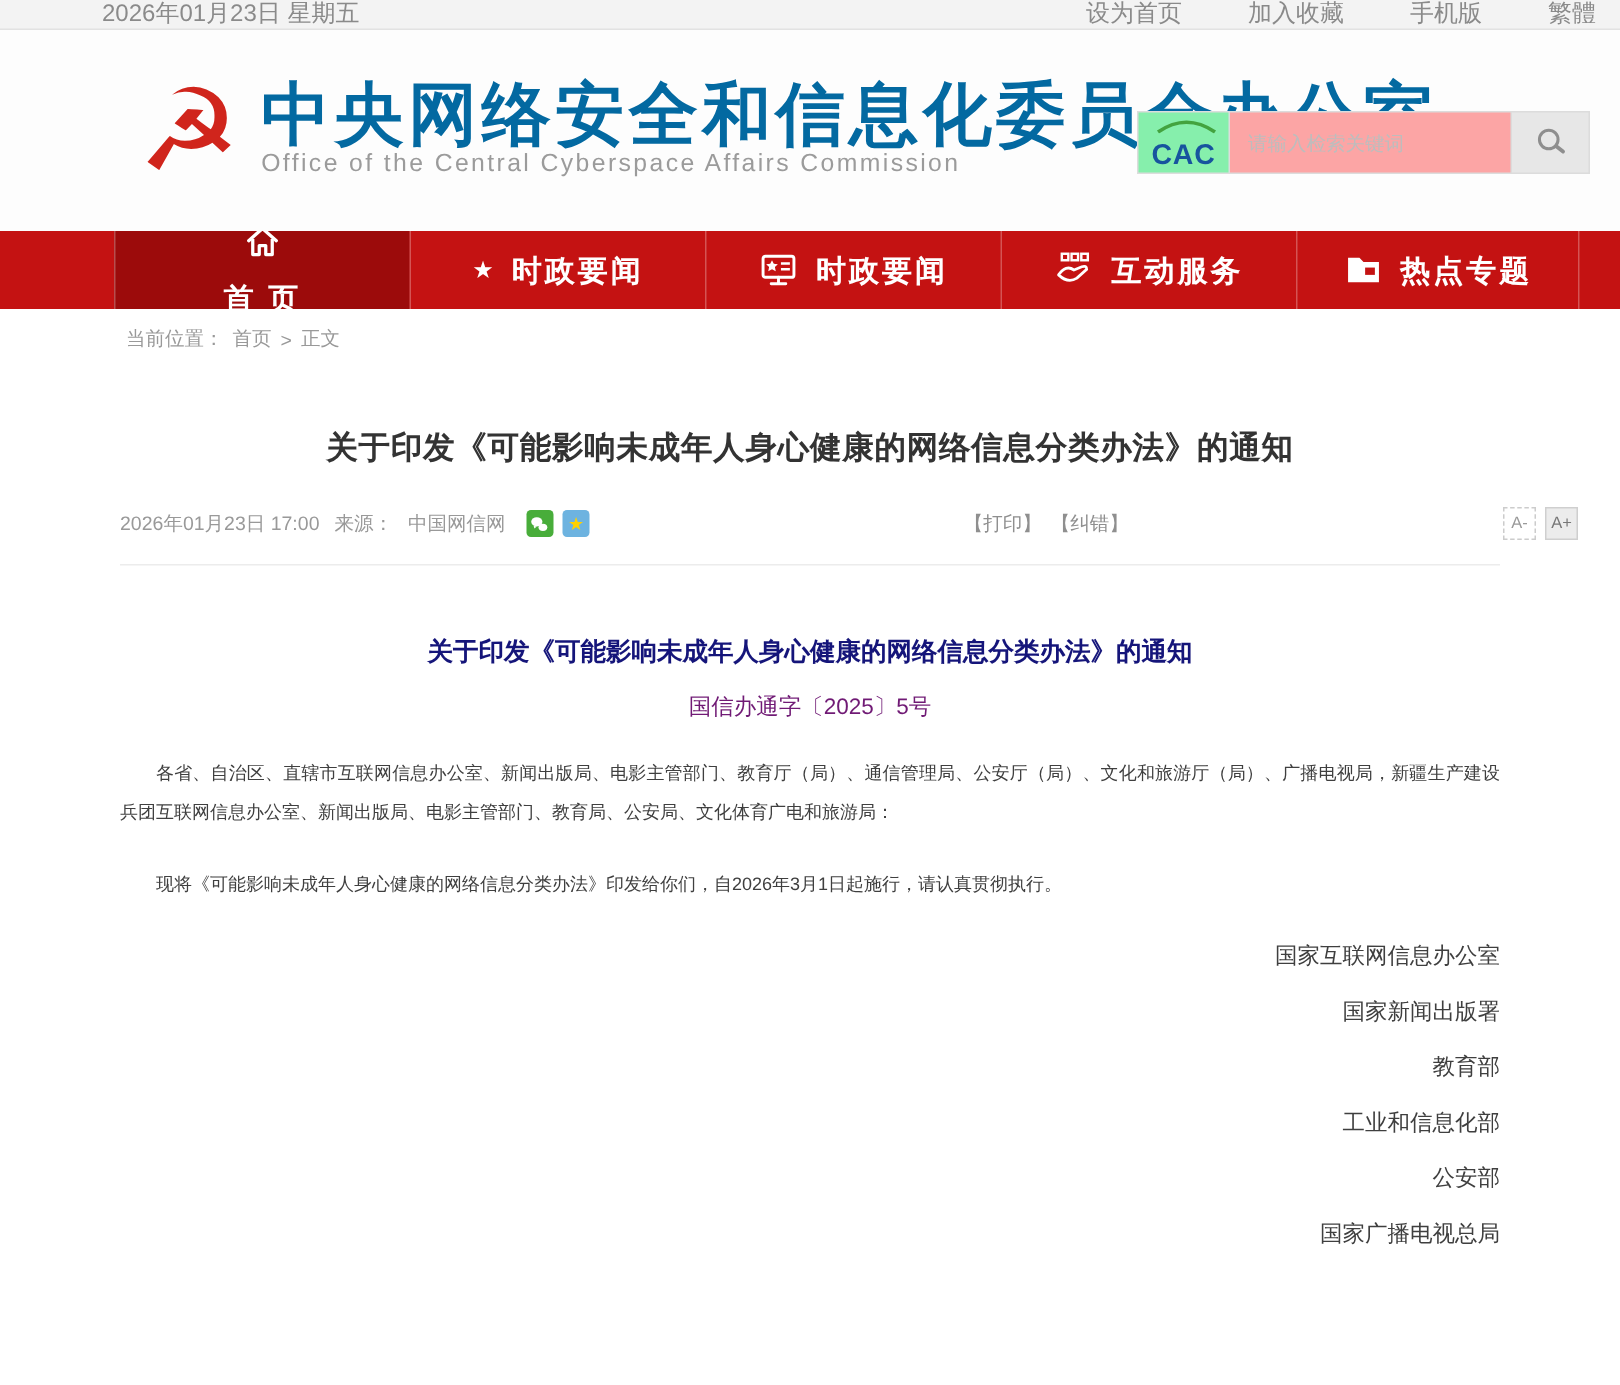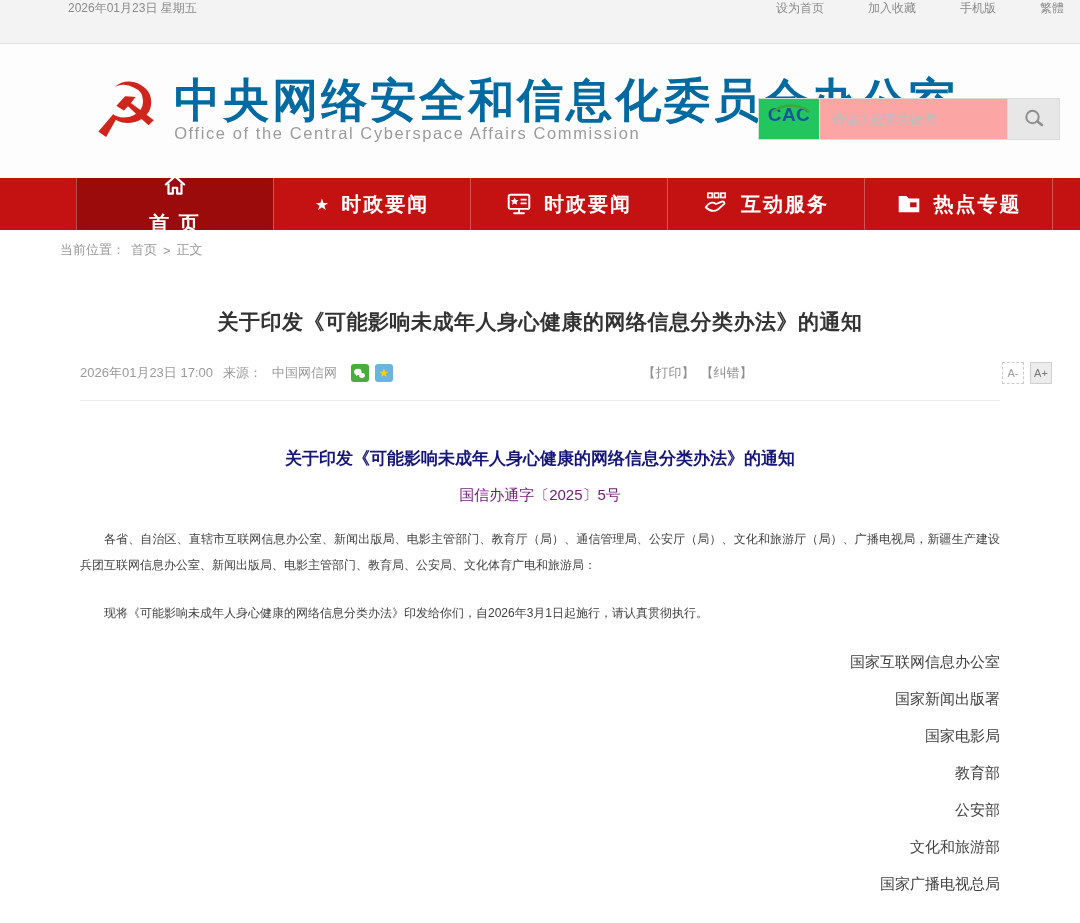--- a/index.html
+++ b/index.html
@@ -7,27 +7,27 @@
   body {
     height: 923px;
     overflow: hidden;
     background: #ffffff;
     font-family: "Liberation Sans", "DejaVu Sans", sans-serif;
     color: #404040;
   }
 
   
   .topbar {
-    height: 44px;
+    height: 20px;
     background: #f3f3f3;
     border-bottom: 1px solid #e2e2e2;
     display: flex;
-    align-items: flex-start;
+    align-items: center;
     padding: 0 16px 0 68px;
-    font-size: 12px;
+    font-size: 16px;
     color: #8a8a8a;
   }
   .topbar-links { margin-left: auto; display: flex; gap: 44px; }
   .topbar-links span { cursor: pointer; }
 
   
   .masthead {
     height: 134px;
     background: #fdfdfd;
     display: flex;
@@ -59,24 +59,24 @@
   .search-group {
     position: absolute;
     right: 20px;
     top: 54px;
     display: flex;
     align-items: stretch;
     height: 42px;
   }
   .cac-cell {
     width: 62px;
-    background: #22c55e;
+    background: #86efac;
     border: 1px solid #dcdcdc;
     display: flex;
-    align-items: flex-start;
+    align-items: flex-end;
     justify-content: center;
     position: relative;
   }
   .cac-text {
     font-size: 19px;
     font-weight: bold;
     color: #17549e;
     letter-spacing: 0.5px;
     margin-top: 5px;
   }
@@ -125,21 +125,21 @@
   .nav-item.active { background: #9c0b0b; flex-direction: column; }
   .nav-label { font-size: 20px; font-weight: bold; letter-spacing: 2px; }
   .nav-icon { display: flex; align-items: center; }
 
   
   .breadcrumb {
     height: 40px;
     display: flex;
     align-items: center;
     gap: 6px;
-    padding-left: 60px;
+    padding-left: 84px;
     font-size: 13px;
     color: #999999;
     background: #ffffff;
   }
   .breadcrumb .crumb-link { cursor: pointer; }
 
   
   .article { padding: 0 80px; }
   .page-title {
     margin-top: 38px;
@@ -340,21 +340,20 @@
 
   <div class="doc-head">关于印发《可能影响未成年人身心健康的网络信息分类办法》的通知</div>
   <div class="doc-num">国信办通字〔2025〕5号</div>
 
   <p class="para">各省、自治区、直辖市互联网信息办公室、新闻出版局、电影主管部门、教育厅（局）、通信管理局、公安厅（局）、文化和旅游厅（局）、广播电视局，新疆生产建设兵团互联网信息办公室、新闻出版局、电影主管部门、教育局、公安局、文化体育广电和旅游局：</p>
   <p class="para">现将《可能影响未成年人身心健康的网络信息分类办法》印发给你们，自2026年3月1日起施行，请认真贯彻执行。</p>
 
   <div class="signatures">
     <div class="sign-line">国家互联网信息办公室</div>
     <div class="sign-line">国家新闻出版署</div>
-    <div class="sign-line">国家电影局</div>
     <div class="sign-line">教育部</div>
+    <div class="sign-line">工业和信息化部</div>
     <div class="sign-line">公安部</div>
-    <div class="sign-line">文化和旅游部</div>
     <div class="sign-line">国家广播电视总局</div>
 
   </div>
 
 </div>
 
 </body></html>

